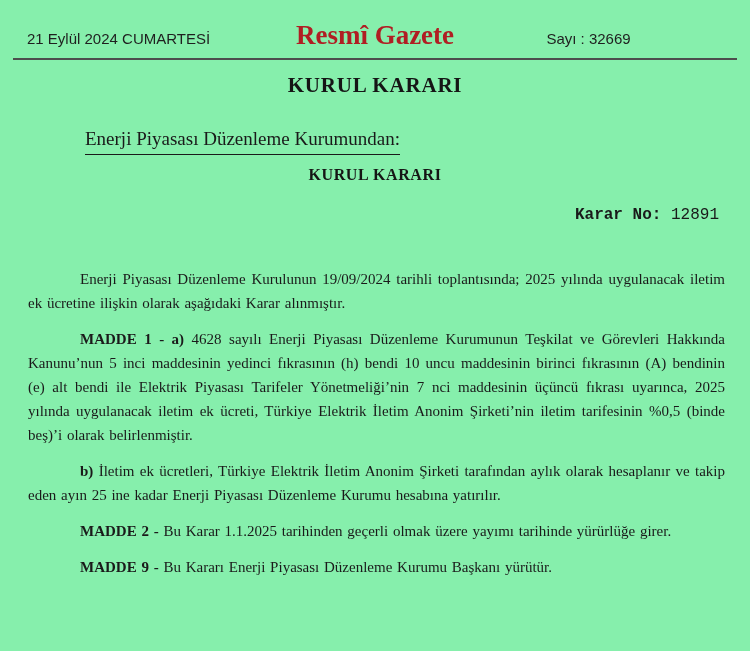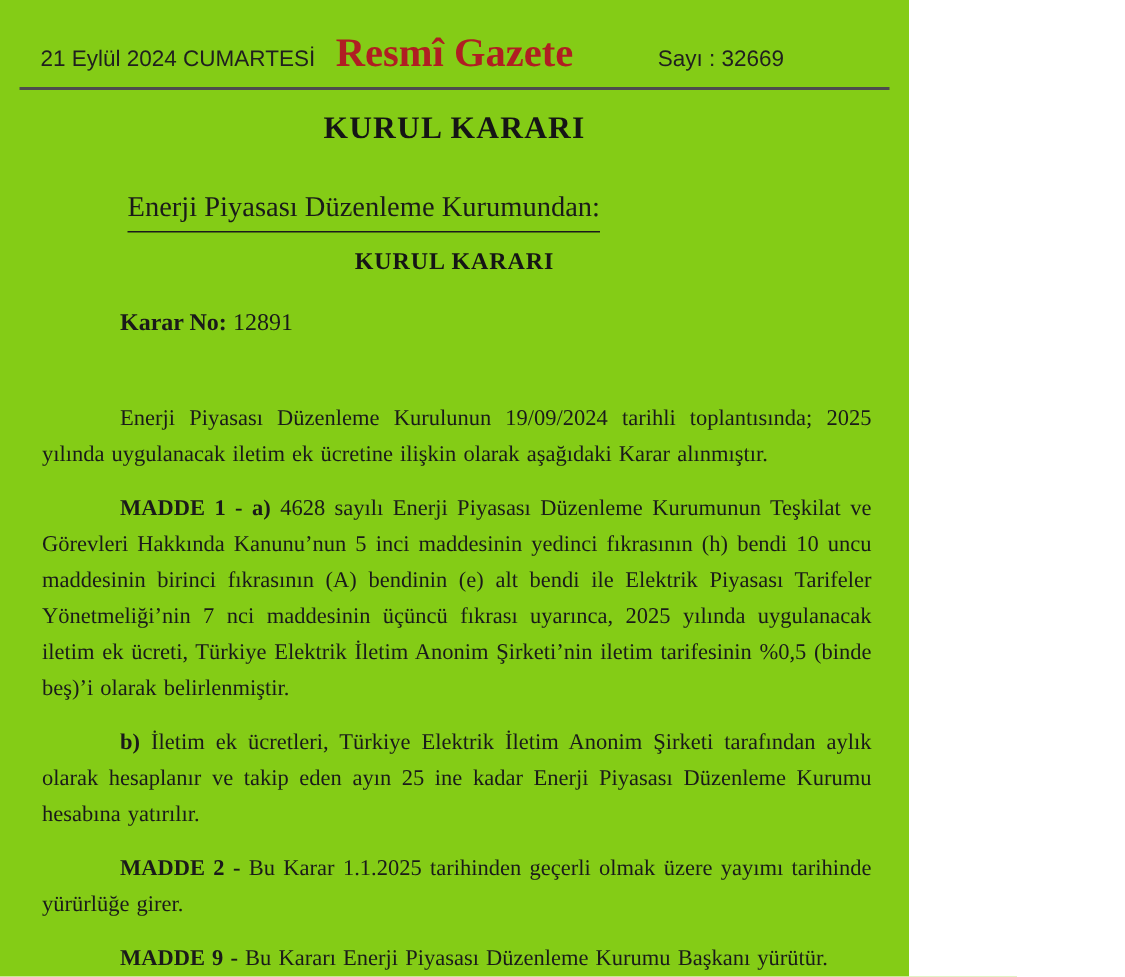--- a/index.html
+++ b/index.html
@@ -8,23 +8,23 @@
     background: #ffffff;
   }
   body {
     width: 750px;
     height: 651px;
     overflow: hidden;
     font-family: "Liberation Serif", serif;
     color: #1a1a1a;
   }
   .page {
-    width: 606px;
+    width: 750px;
     height: 651px;
-    background: #84cc16;
+    background: #86efac;
     box-sizing: border-box;
   }
   
   .gz-header {
     display: flex;
     align-items: baseline;
     padding: 22px 27px 0 27px;
   }
   .gz-header .side {
     flex: 1 1 0;
@@ -75,24 +75,25 @@
     text-align: center;
     font-size: 16px;
     font-weight: 700;
     letter-spacing: 0.6px;
     line-height: 1.2;
     color: #151515;
   }
   
   .meta-row {
     display: flex;
-    justify-content: space-between;
+    justify-content: flex-end;
     margin: 22px 31px 0 80px;
     font-size: 16px;
     line-height: 1.2;
+    font-family: Liberation Mono, monospace;
   }
   .meta-row b { font-weight: 700; }
   
   .body-wrap {
     margin: 42px 25px 0 28px;
   }
   .body-par {
     margin: 0 0 12px 0;
     font-size: 15px;
     line-height: 24px;

